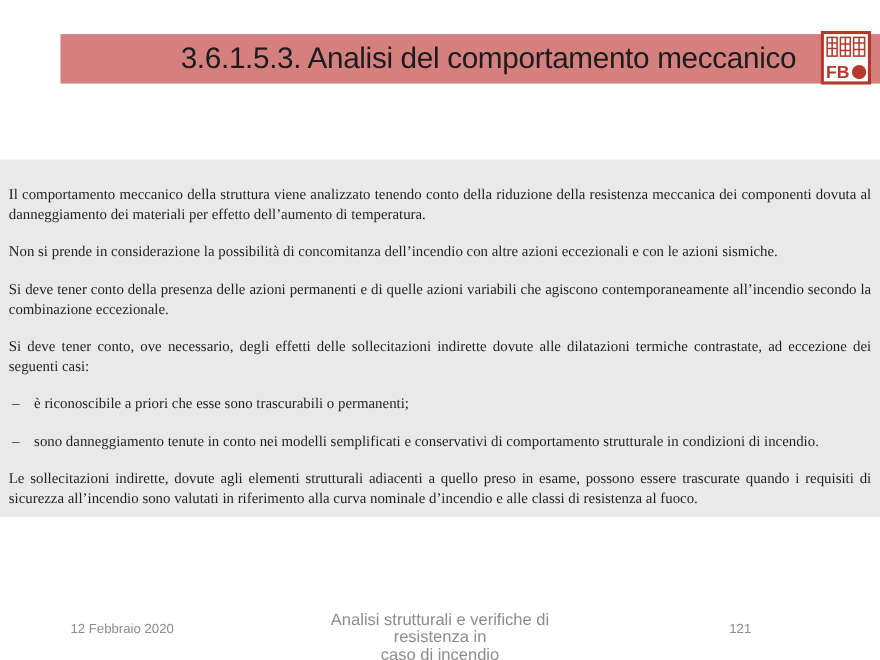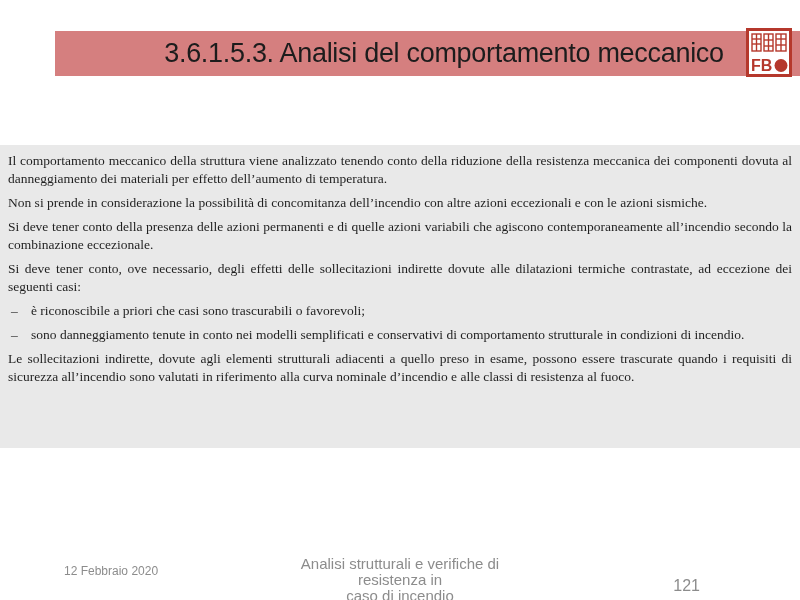--- a/index.html
+++ b/index.html
@@ -50,61 +50,60 @@
     min-height: 303px;
     box-sizing: border-box;
     background: #e9e9e9;
     padding: 7px 8px 8px 8px;
     font-family: "Liberation Serif", "DejaVu Serif", serif;
     font-size: 13.5px;
     line-height: 18px;
     color: #1f1f1f;
   }
   .body-panel p {
-    margin: 0 0 6px 0;
+    margin: 16px 0 6px 0;
     text-align: justify;
     hyphens: auto;
     -webkit-hyphens: auto;
   }
   .body-panel p:last-child { margin-bottom: 0; }
   .bullet { display: flex; }
   .bullet .marker { flex: 0 0 20px; padding-left: 3px; }
   .bullet .btext { flex: 1; text-align: justify; hyphens: auto; -webkit-hyphens: auto; }
 
   
   .footer {
     position: absolute;
     left: 0;
     top: 552px;
     width: 741px;
     height: 40px;
     color: #8c8c8c;
     font-size: 12px;
-    padding-left: 17px;
   }
   .footer-date {
     position: absolute;
     left: 64px;
     top: 12px;
     font-size: 12px;
   }
   .footer-center {
     position: absolute;
     left: 270px;
     width: 260px;
     top: 4px;
     text-align: center;
     font-size: 15px;
     line-height: 16px;
   }
   .footer-page {
     position: absolute;
     right: 58px;
-    top: 25px;
-    font-size: 16px;
+    top: 12px;
+    font-size: 12px;
   }
 </style>
 </head>
 <body>
 
 <div class="slide">
 
   <div class="title-bar">
     <span class="title-text">3.6.1.5.3. Analisi del comportamento meccanico</span>
   </div>
@@ -134,21 +133,21 @@
     </svg>
   </div>
 
   <div class="body-panel">
     <p>Il comportamento meccanico della struttura viene analizzato tenendo conto della riduzione della resistenza meccanica dei componenti dovuta al danneggiamento dei materiali per effetto dell’aumento di temperatura.</p>
     <p>Non si prende in considerazione la possibilità di concomitanza dell’incendio con altre azioni eccezionali e con le azioni sismiche.</p>
     <p>Si deve tener conto della presenza delle azioni permanenti e di quelle azioni variabili che agiscono contemporaneamente all’incendio secondo la combinazione eccezionale.</p>
     <p>Si deve tener conto, ove necessario, degli effetti delle sollecitazioni indirette dovute alle dilatazioni termiche contrastate, ad eccezione dei seguenti casi:</p>
     <p class="bullet">
       <span class="marker">–</span>
-      <span class="btext">è riconoscibile a priori che casi sono trascurabili o favorevoli;</span>
+      <span class="btext">è riconoscibile a priori che esse sono trascurabili o permanenti;</span>
     </p>
     <p class="bullet">
       <span class="marker">–</span>
       <span class="btext">sono danneggiamento tenute in conto nei modelli semplificati e conservativi di comportamento strutturale in condizioni di incendio.</span>
     </p>
     <p>Le sollecitazioni indirette, dovute agli elementi strutturali adiacenti a quello preso in esame, possono essere trascurate quando i requisiti di sicurezza all’incendio sono valutati in riferimento alla curva nominale d’incendio e alle classi di resistenza al fuoco.</p>
   </div>
 
   <div class="footer">
     <span class="footer-date">12 Febbraio 2020</span>

